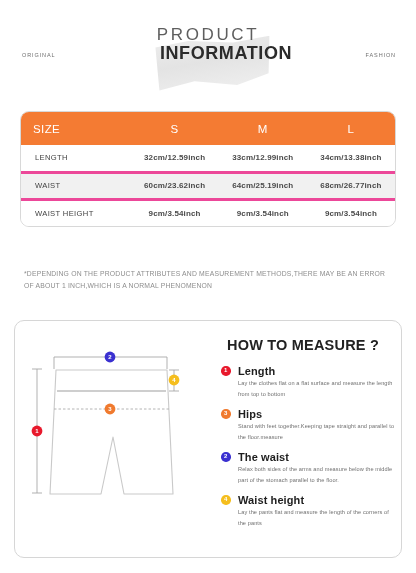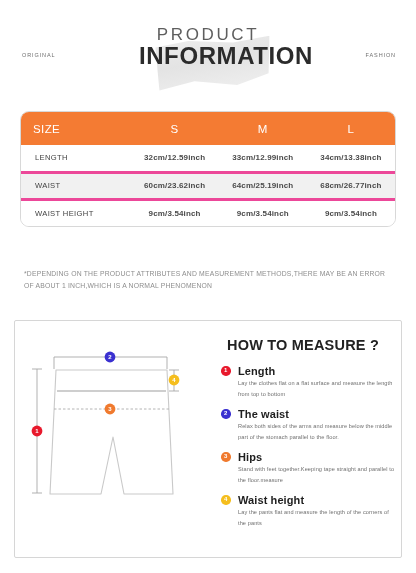--- a/index.html
+++ b/index.html
@@ -54,21 +54,21 @@
     z-index: 2;
     font-size: 17px;
     letter-spacing: 2.6px;
     color: #5e5e5e;
     font-weight: 400;
     line-height: 1;
   }
   .title-line2 {
     position: relative;
     z-index: 2;
-    font-size: 24px;
+    font-size: 18px;
     letter-spacing: 0.6px;
     color: #2b2b2b;
     font-weight: 700;
     line-height: 1.12;
     padding-left: 36px;
   }
 
   
   .table-card {
     position: absolute;
@@ -136,21 +136,21 @@
   }
 
   
   .measure-card {
     position: absolute;
     left: 14px;
     top: 320px;
     width: 388px;
     height: 238px;
     border: 1px solid #d6d6d6;
-    border-radius: 2px;
+    border-radius: 10px;
     box-sizing: border-box;
     background: #fff;
   }
 
   
   .diagram {
     position: absolute;
     left: 6px;
     top: 8px;
     width: 196px;
@@ -294,29 +294,29 @@
   <div class="measure-right">
     <div class="measure-title">HOW TO MEASURE ?</div>
 
     <div class="m-item">
       <span class="m-badge" style="background: rgb(232, 25, 44);">1</span>
       <div class="m-head">Length</div>
       <div class="m-desc">Lay the clothes flat on a flat surface and measure the length from top to bottom</div>
     </div>
 
     <div class="m-item">
+      <span class="m-badge" style="background: rgb(240, 122, 46);">3</span>
+      <div class="m-head">Hips</div>
+      <div class="m-desc">Stand with feet together.Keeping tape straight and parallel to the floor.measure</div>
+    </div>
+
+    <div class="m-item">
       <span class="m-badge" style="background: rgb(58, 48, 208);">2</span>
       <div class="m-head">The waist</div>
       <div class="m-desc">Relax both sides of the arms and measure below the middle part of the stomach parallel to the floor.</div>
-    </div>
-
-    <div class="m-item">
-      <span class="m-badge" style="background: rgb(240, 122, 46);">3</span>
-      <div class="m-head">Hips</div>
-      <div class="m-desc">Stand with feet together.Keeping tape straight and parallel to the floor.measure</div>
     </div>
 
     <div class="m-item">
       <span class="m-badge" style="background: rgb(245, 190, 30);">4</span>
       <div class="m-head">Waist height</div>
       <div class="m-desc">Lay the pants flat and measure the length of the corners of the pants</div>
     </div>
   </div>
 </div>
 

